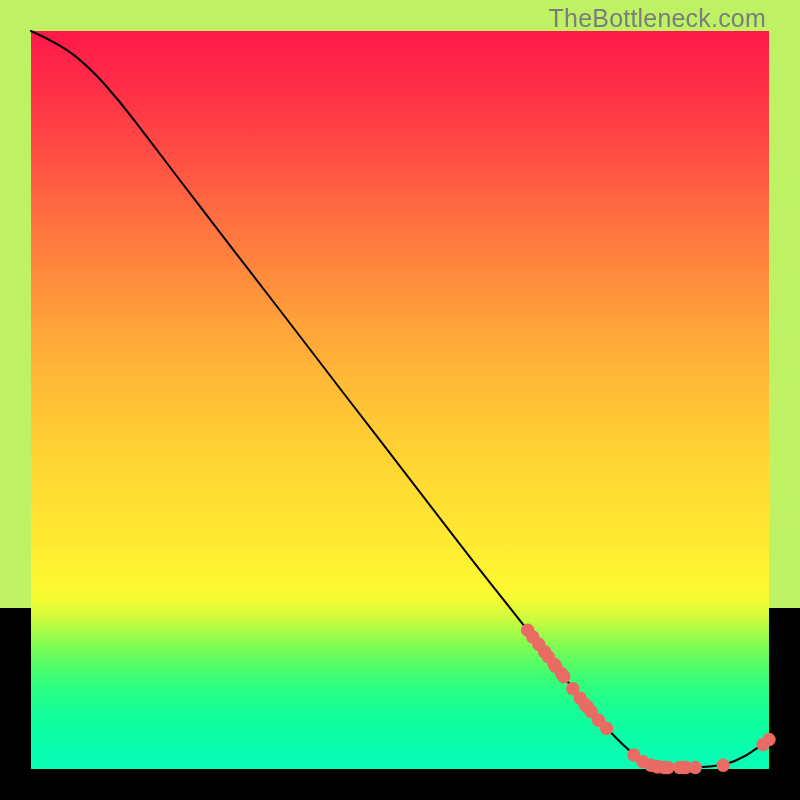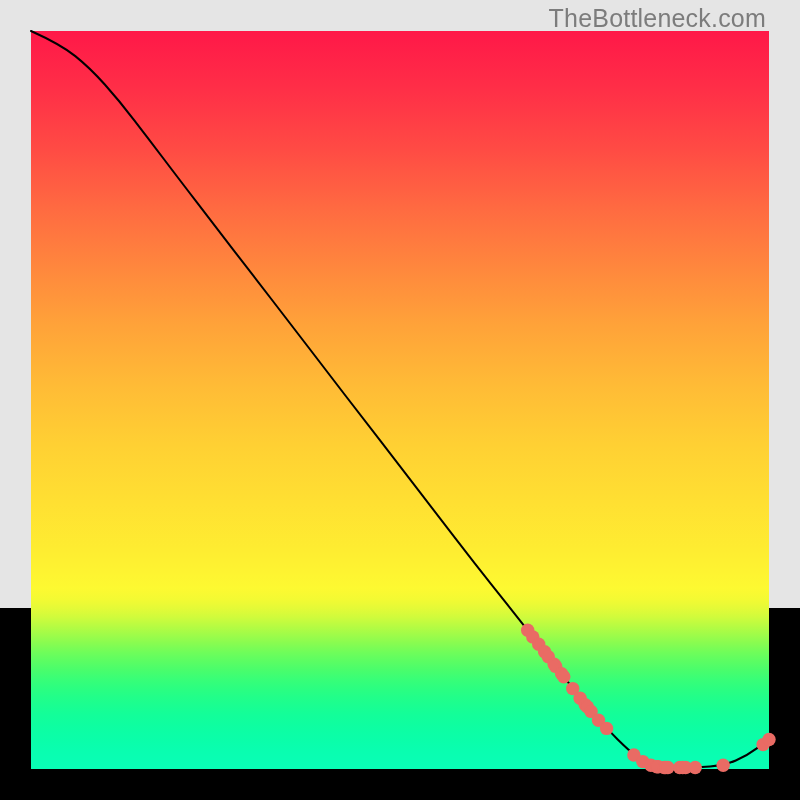--- a/index.html
+++ b/index.html
@@ -8,21 +8,21 @@
     width: 800px;
     height: 800px;
     background: #000;
     overflow: hidden;
     font-family: Arial, Helvetica, sans-serif;
   }
   .outer {
     position: relative;
     width: 800px;
     height: 608px;
-    background: #e5e5e5;
+    background: #bef264;
   }
   .plot {
     position: absolute;
     left: 31px;
     top: 31px;
     width: 738px;
     height: 738px;
     
     background: linear-gradient(to bottom,
       #ff1848 0%,

